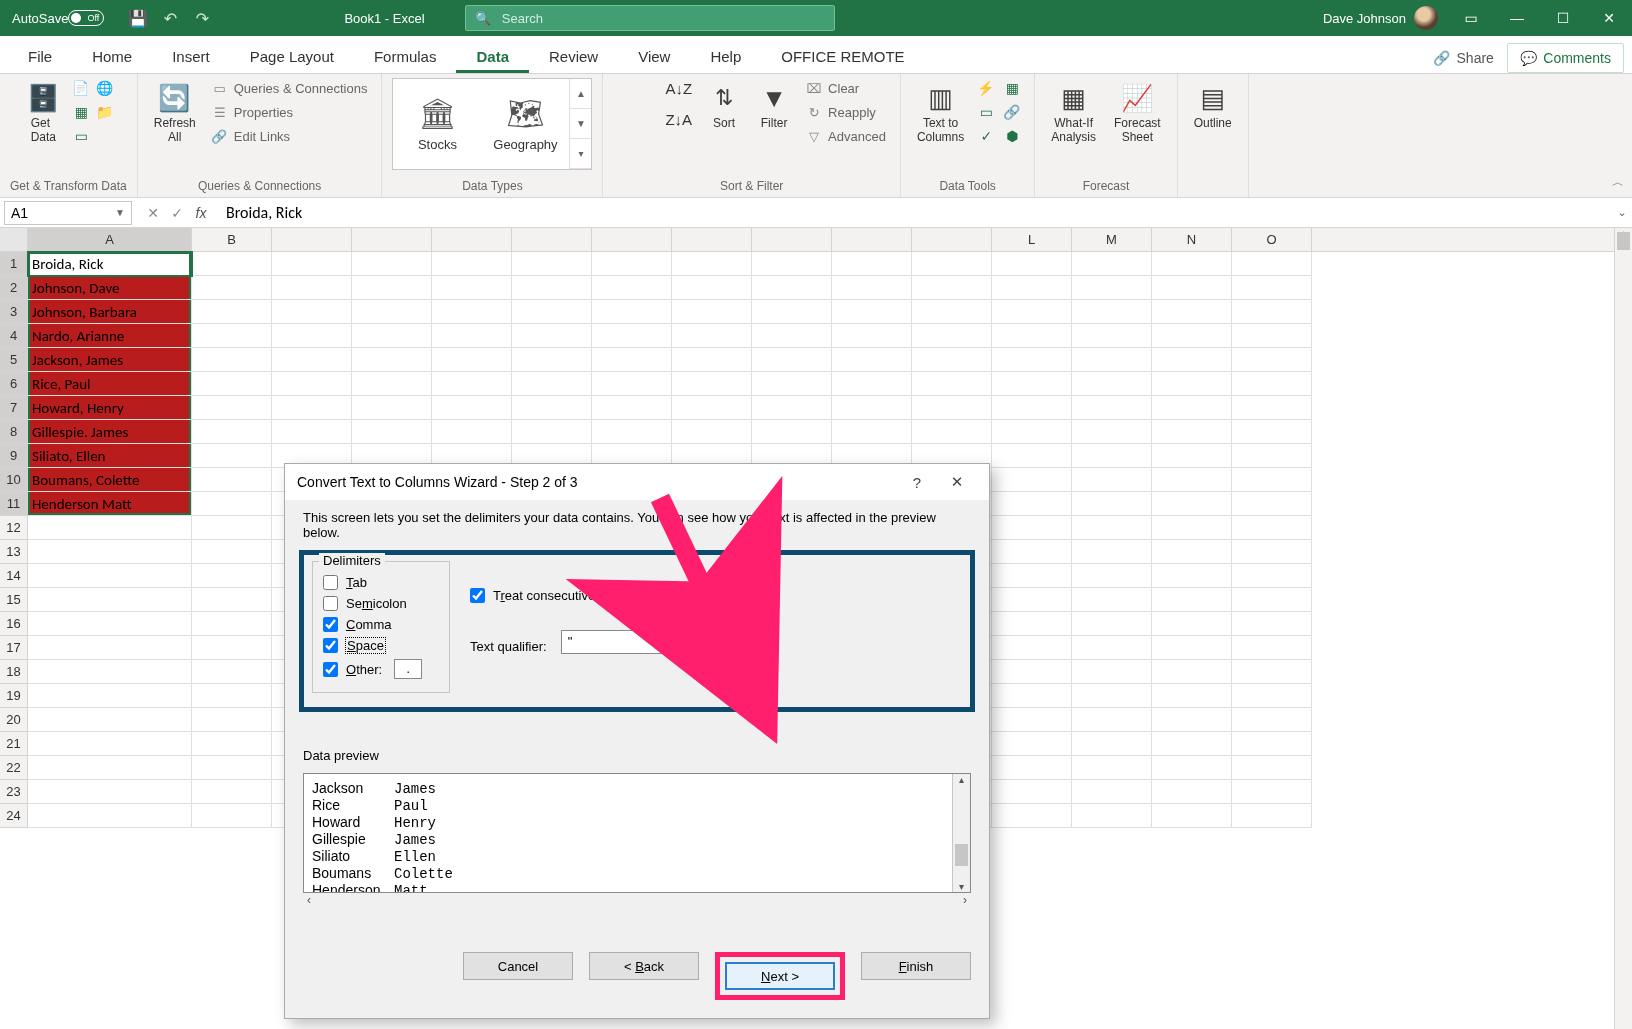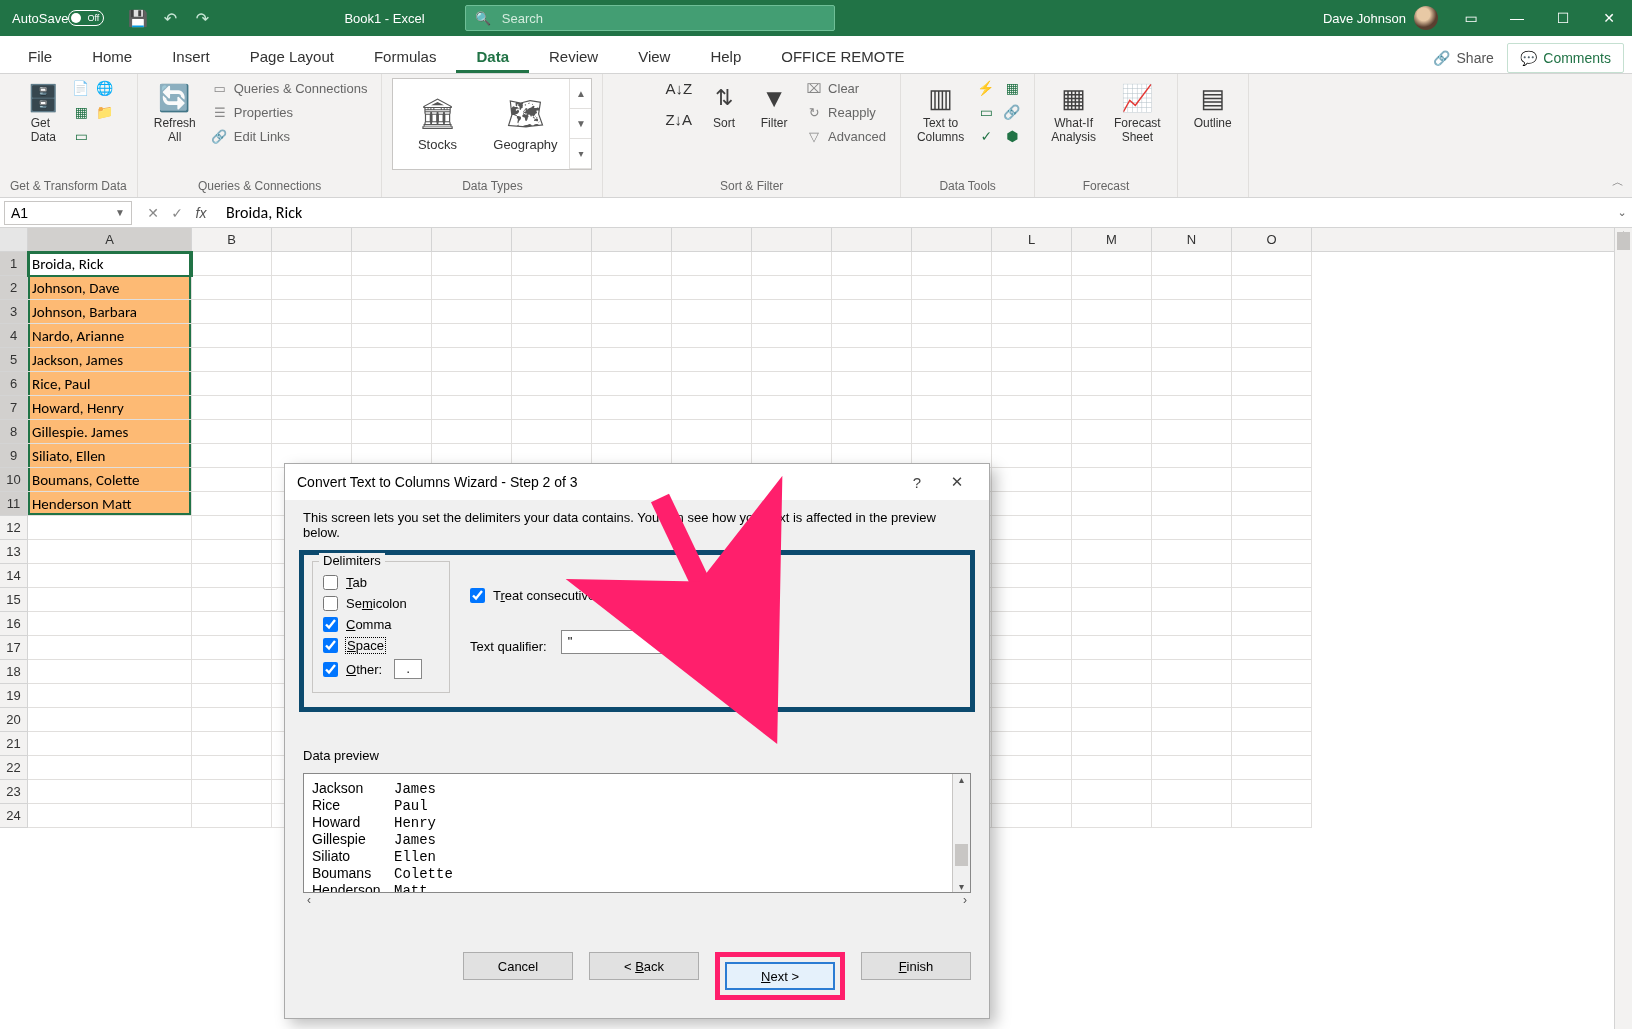--- a/index.html
+++ b/index.html
@@ -63,21 +63,21 @@
 .corner { width:28px; border-right:1px solid #d4d4d4; background:#e6e6e6;}
 .ch { width:80px; border-right:1px solid #d4d4d4; text-align:center; font-size:13px; color:#333; line-height:24px;}
 .ch.wide { width:164px; }
 .ch.sel { background:#d2d0ce; }
 .rows { }
 .row { display:flex; height:24px;}
 .rh { width:28px; background:#f3f2f1; border-right:1px solid #d4d4d4; border-bottom:1px solid #d4d4d4; text-align:center; font-size:13px; color:#333; line-height:24px;}
 .rh.sel { background:#d2d0ce; }
 .cell { width:80px; border-right:1px solid #e1dfdd; border-bottom:1px solid #e1dfdd; padding:0 4px; font-size:15px; font-family:Calibri, sans-serif; line-height:24px; overflow:hidden; white-space:nowrap;}
 .cell.wide { width:164px;}
-.cell.sel { background:#fdba74; }
+.cell.sel { background:#b91c1c; }
 .cell.active { background:#fff; outline:2px solid #217346; outline-offset:-1px; z-index:2; position:relative;}
 .vscroll { position:absolute; right:0; top:0; width:18px; height:100%; background:#f3f2f1; border-left:1px solid #d4d4d4;}
 .vscroll .thumb{ position:absolute; top:4px; left:2px; right:2px; height:18px; background:#c8c6c4;}
 .vscroll .arr{ position:absolute; left:0; right:0; height:18px; text-align:center; font-size:10px; color:#666;}
 
 
 .dialog { position:absolute; left:284px; top:235px; width:706px; height:556px; background:#f0f0f0; border:1px solid #aaa; box-shadow:6px 6px 14px rgba(0,0,0,.25); z-index:50;}
 .dlg-title { height:36px; display:flex; align-items:center; padding:0 12px; font-size:14px; color:#000; background:#fff;}
 .dlg-title .tspacer{flex:1;}
 .dlg-title .tbtn{ width:40px; text-align:center; font-size:15px; color:#444;}

